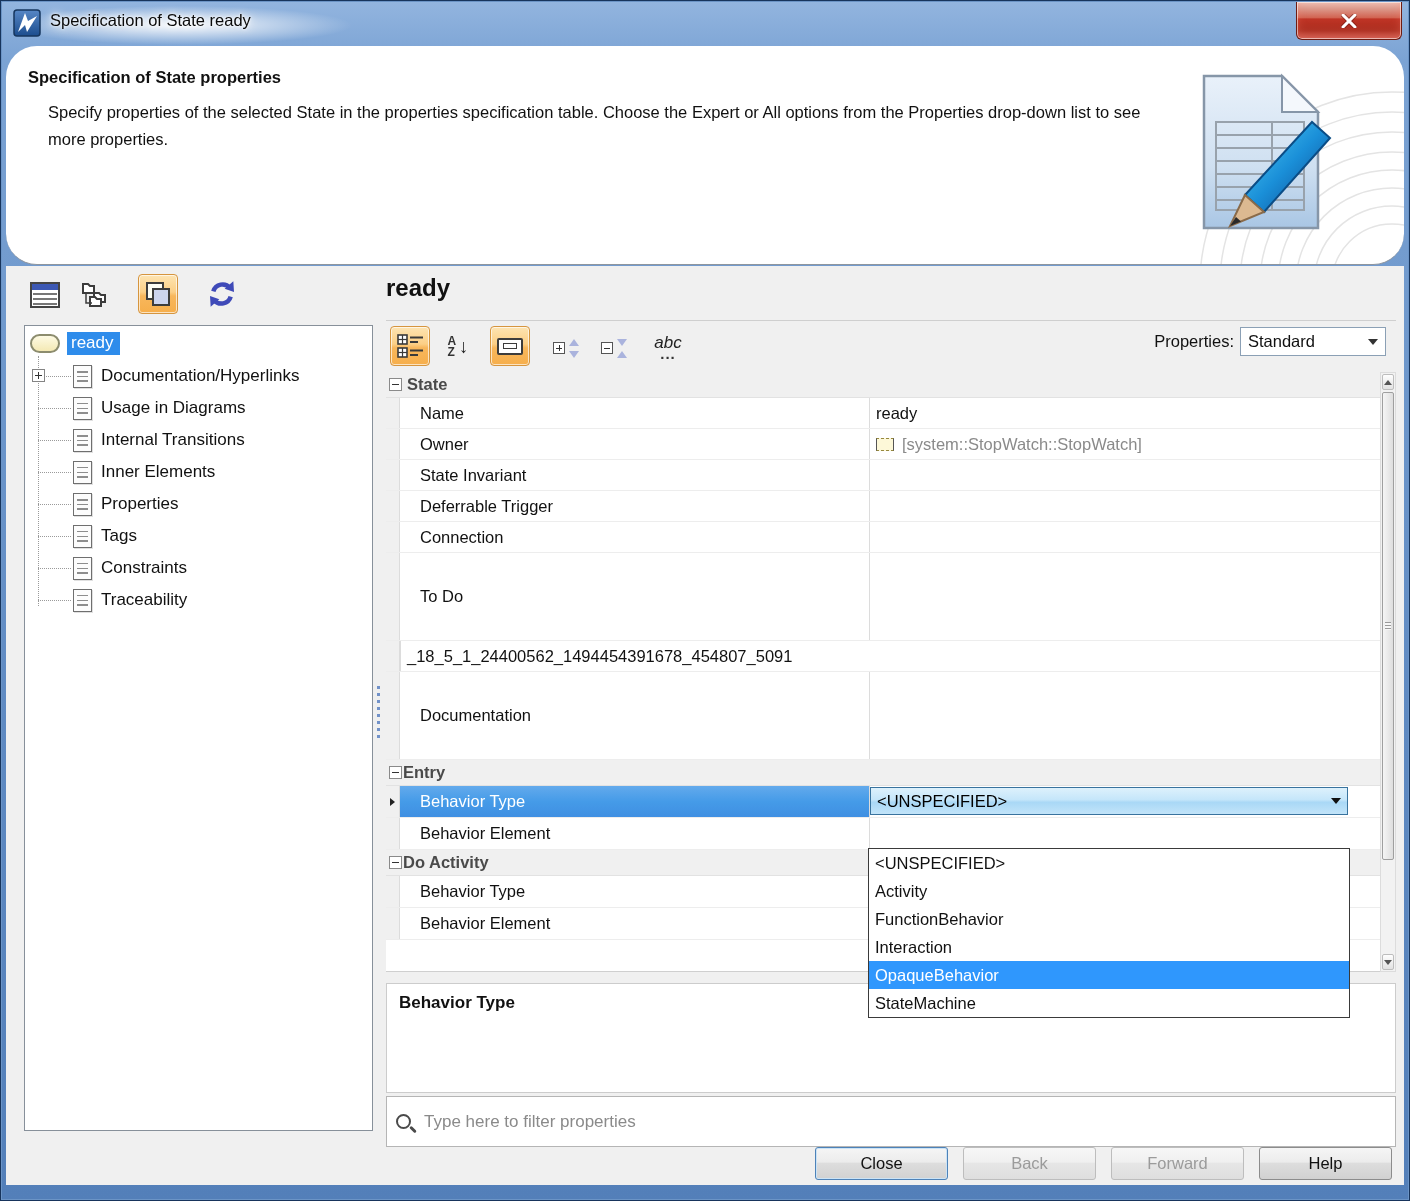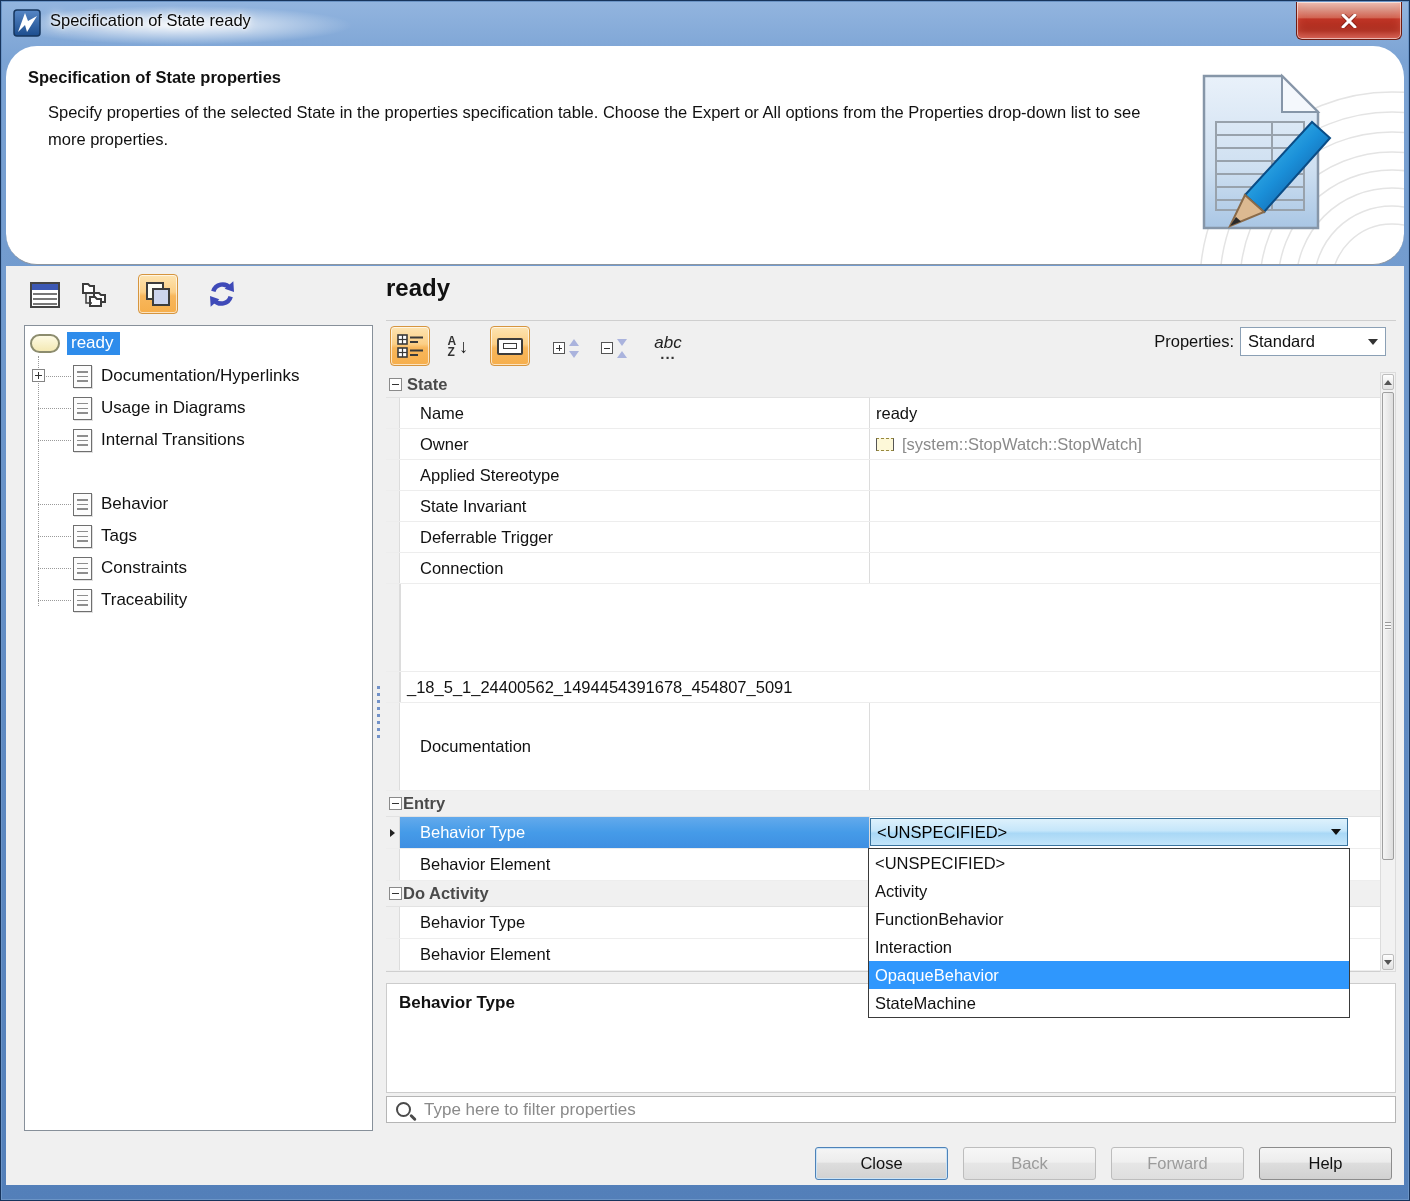--- a/index.html
+++ b/index.html
@@ -115,21 +115,21 @@
   .tri-down { width:0;height:0;border-left:4px solid transparent;border-right:4px solid transparent;border-top:5px solid #555; }
   .thumb { position:absolute; left:1px; top:19px; width:12px; height:468px;
     background:linear-gradient(90deg,#f5f5f5,#dedede); border:1px solid #9f9f9f; border-radius:2px; }
   .thumb::after { content:""; position:absolute; left:2px; right:2px; top:50%; height:8px; margin-top:-4px;
     background:repeating-linear-gradient(180deg,#9a9a9a 0 1px,#f7f7f7 1px 3px); }
 
   
   .descpanel { position:absolute; left:386px; top:983px; width:1010px; height:110px;
     background:#fff; border:1px solid #cccccc; padding:9px 12px; }
   .desc-title { font-weight:bold; font-size:17px; }
-  .filterbox { position:absolute; left:386px; top:1096px; width:1010px; height:27px; background:#fff;
+  .filterbox { position:absolute; left:386px; top:1096px; width:1010px; height:51px; background:#fff;
     border:1px solid #b5b5b5; display:flex; align-items:center; padding-left:9px; }
   .mag { width:15px; height:15px; border:2.5px solid #4a4a4a; border-radius:50%; position:relative; flex:none; }
   .mag::after { content:""; position:absolute; left:11px; top:12px; width:8px; height:3px;
     background:#4a4a4a; transform:rotate(45deg); border-radius:2px; }
   .filterbox input { flex:1; border:none; outline:none; font-family:inherit; font-size:17px;
     margin-left:11px; color:#222; background:transparent; }
   .filterbox input::placeholder { color:#8a8a8a; }
 
   
   .btn { position:absolute; top:1147px; width:133px; height:33px; border-radius:3px; font-size:16.5px;
@@ -348,23 +348,27 @@
       <span class="lbl">Documentation/Hyperlinks</span>
     </div>
     <div class="tree-item" style="top:66px">
       <span class="doc"></span>
       <span class="lbl">Usage in Diagrams</span>
     </div>
     <div class="tree-item" style="top:98px">
       <span class="doc"></span>
       <span class="lbl">Internal Transitions</span>
     </div>
+    <div class="tree-item" style="top:130px">
+      <span class="doc"></span>
+      <span class="lbl">Inner Elements</span>
+    </div>
     <div class="tree-item" style="top:162px">
       <span class="doc"></span>
-      <span class="lbl">Behavior</span>
+      <span class="lbl">Properties</span>
     </div>
     <div class="tree-item" style="top:194px">
       <span class="doc"></span>
       <span class="lbl">Tags</span>
     </div>
     <div class="tree-item" style="top:258px">
       <span class="doc"></span>
       <span class="lbl">Traceability</span>
     </div>
     <div class="tree-item" style="top:226px">
@@ -392,48 +396,42 @@
     <div class="prow h31">
       <div class="gut"></div>
       <div class="ncell">Owner</div>
       <div class="vcell">
         <span class="owner-ic"></span>
         <span class="gray-val">[system::StopWatch::StopWatch]</span>
       </div>
     </div>
     <div class="prow h31">
       <div class="gut"></div>
-      <div class="ncell">Applied Stereotype</div>
+      <div class="ncell">State Invariant</div>
       <div class="vcell">
           <span></span>
         </div>
     </div>
     <div class="prow h31">
       <div class="gut"></div>
-      <div class="ncell">State Invariant</div>
+      <div class="ncell">Deferrable Trigger</div>
       <div class="vcell">
           <span></span>
         </div>
     </div>
     <div class="prow h31">
       <div class="gut"></div>
-      <div class="ncell">Deferrable Trigger</div>
+      <div class="ncell">Connection</div>
       <div class="vcell">
           <span></span>
         </div>
     </div>
-    <div class="prow h31">
-      <div class="gut"></div>
-      <div class="ncell">Connection</div>
-      <div class="vcell">
-          <span></span>
-        </div>
-    </div>
     <div class="prow h88">
       <div class="gut"></div>
+      <div class="ncell">To Do</div>
       <div class="vcell">
           <span></span>
         </div>
     </div>
     <div class="prow h31">
       <div class="gut"></div>
       <div class="vcell">
           <span>_18_5_1_24400562_1494454391678_454807_5091</span>
         </div>
     </div>

